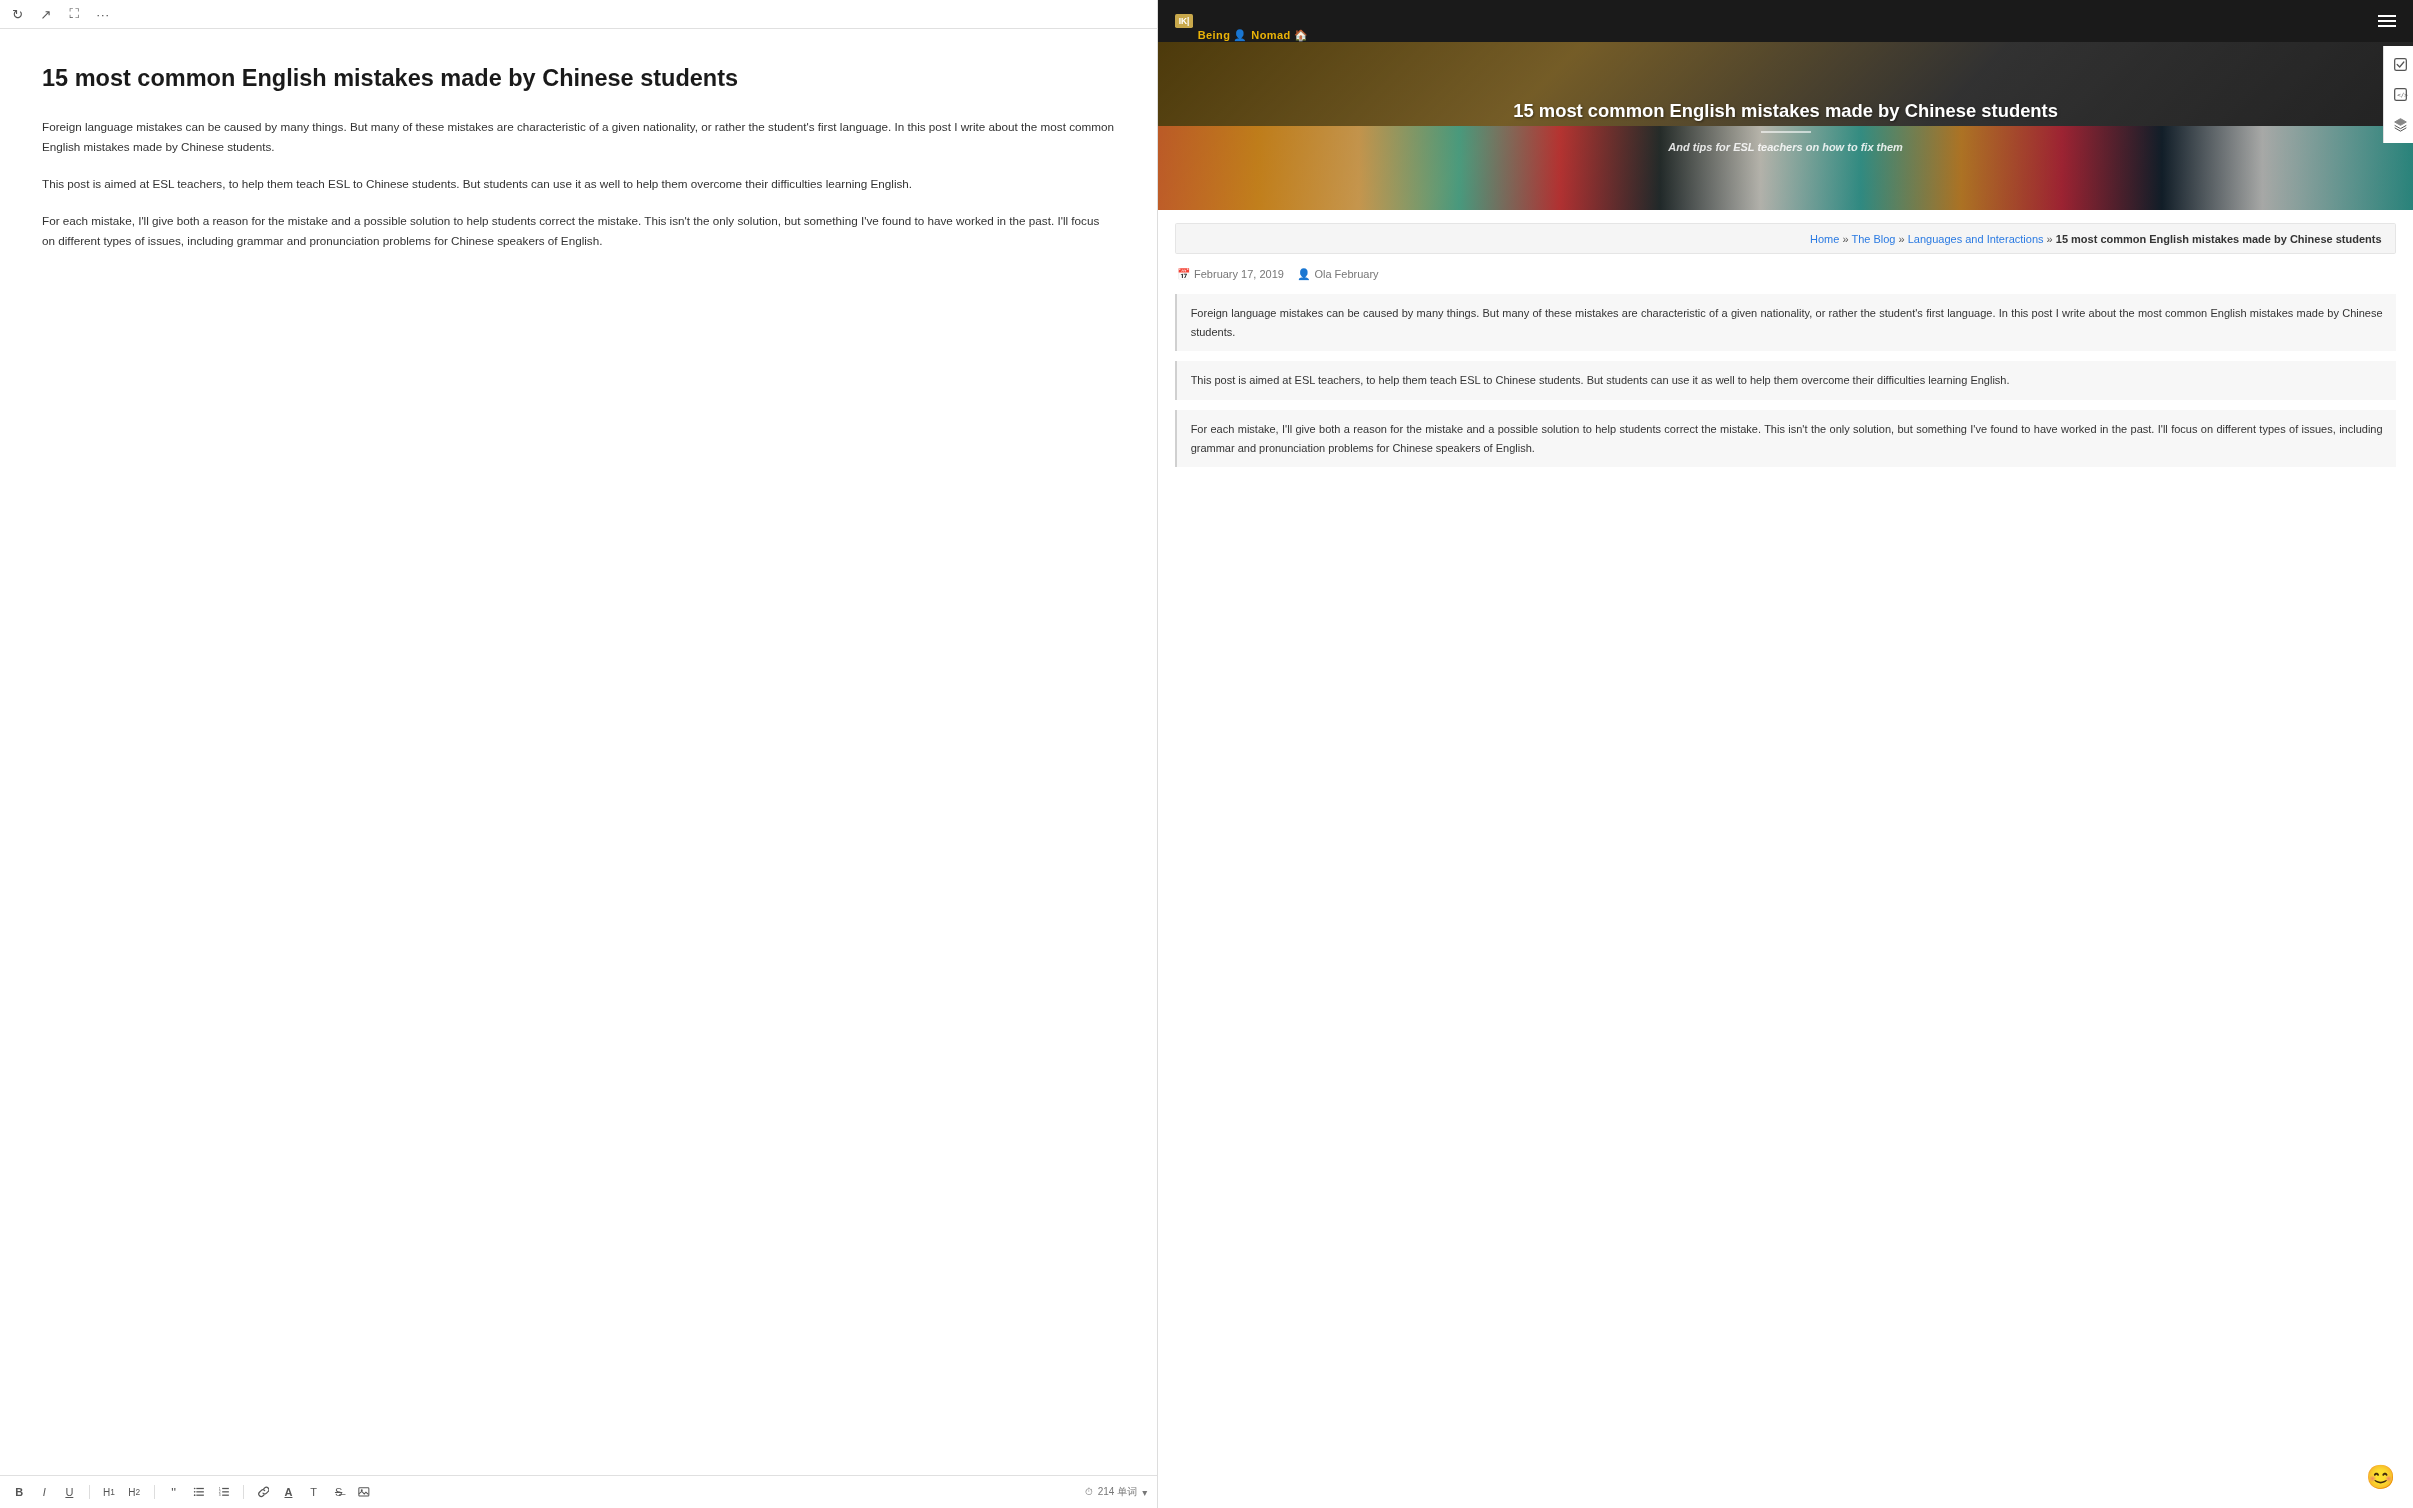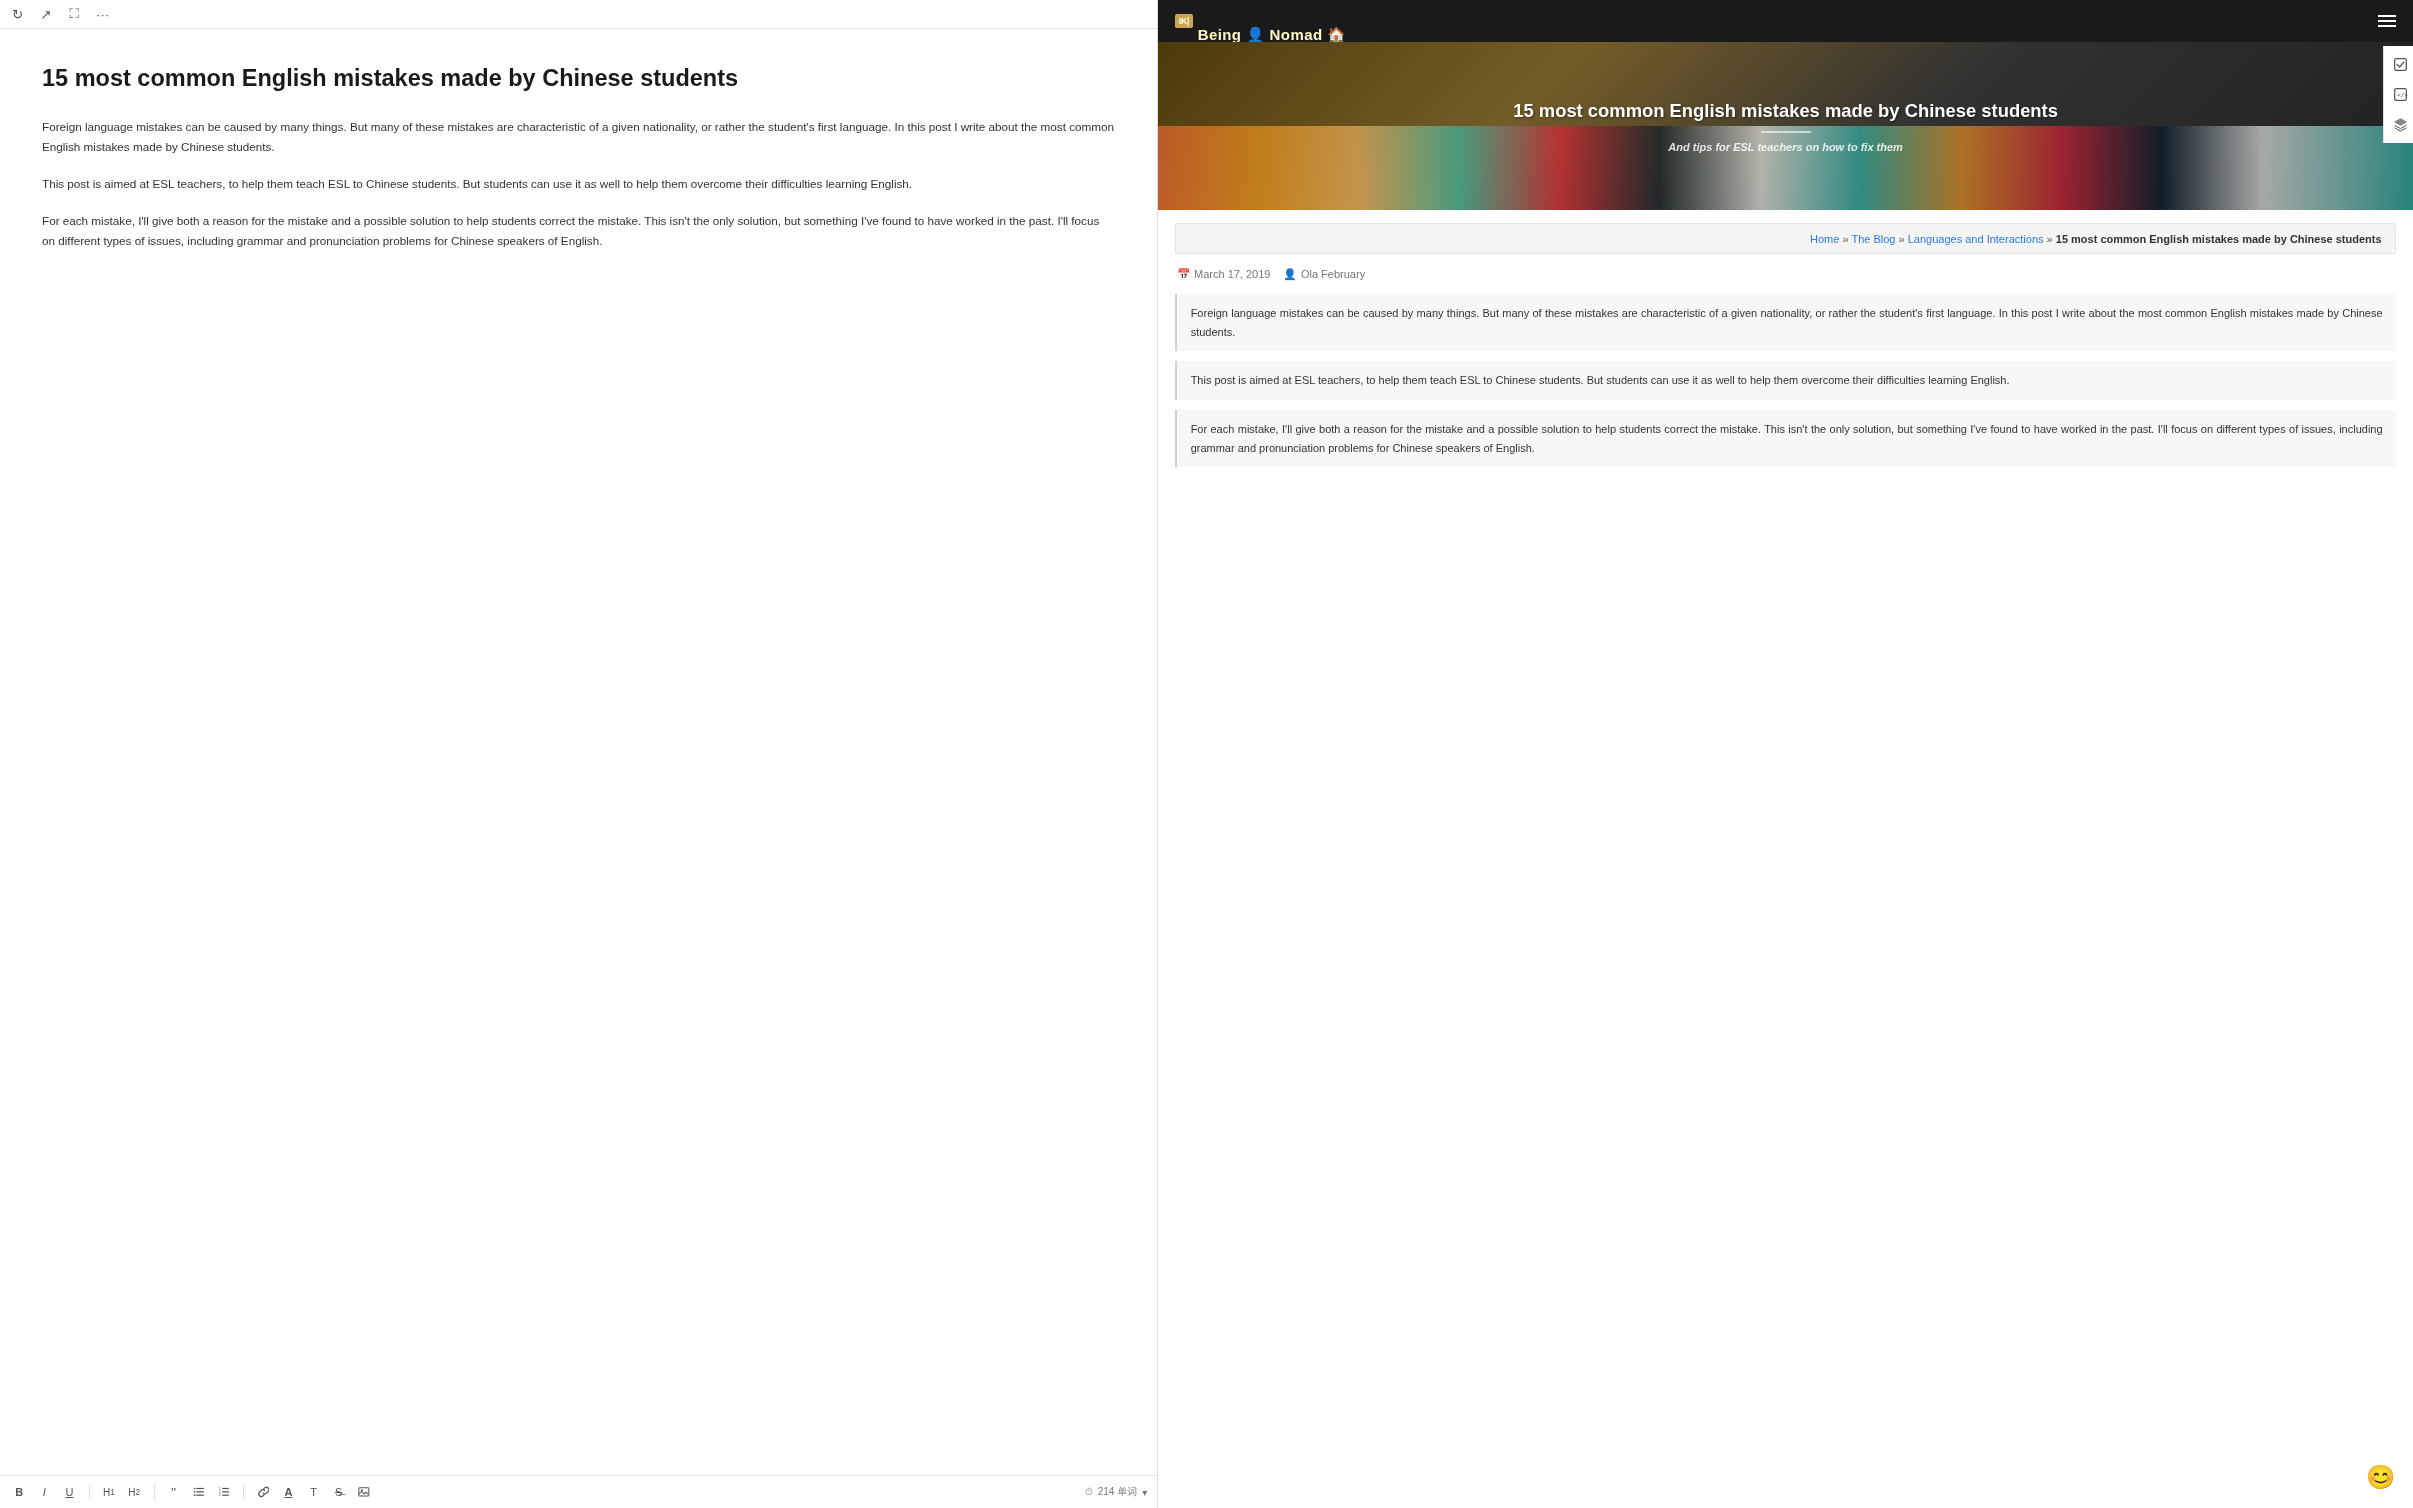--- a/index.html
+++ b/index.html
@@ -120,22 +120,22 @@
     .logo-box {
       background: #c8a84b;
       color: #fff;
       font-size: 8.4px;
       font-weight: 700;
       padding: 1.7px 3.4px;
       border-radius: 1.7px;
     }
 
     .logo-text {
-      color: #fef9c3;
-      font-size: 15px;
+      color: #eab308;
+      font-size: 11px;
       font-weight: 600;
       letter-spacing: 0.4px;
       margin-top: 28px;
     }
 
     .hamburger {
       display: flex;
       flex-direction: column;
       gap: 3.4px;
       cursor: pointer;
@@ -403,21 +403,21 @@
       <a href="#">The Blog</a>
       <span> » </span>
       <a href="#">Languages and Interactions</a>
       <span> » </span>
       <span class="current">15 most common English mistakes made by Chinese students</span>
     </div>
 
     <div class="post-meta">
       <div class="post-meta-item">
         <span>📅</span>
-        <span>March 17, 2019</span>
+        <span>February 17, 2019</span>
       </div>
       <div class="post-meta-item">
         <span>👤</span>
         <span>Ola February</span>
       </div>
     </div>
 
     <div class="article-block">
       <span>Foreign language mistakes can be caused by many things. But many of these mistakes are characteristic of a given nationality, or rather the student's first language. In this post I write about the most common English mistakes made by Chinese students.</span>
     </div>

